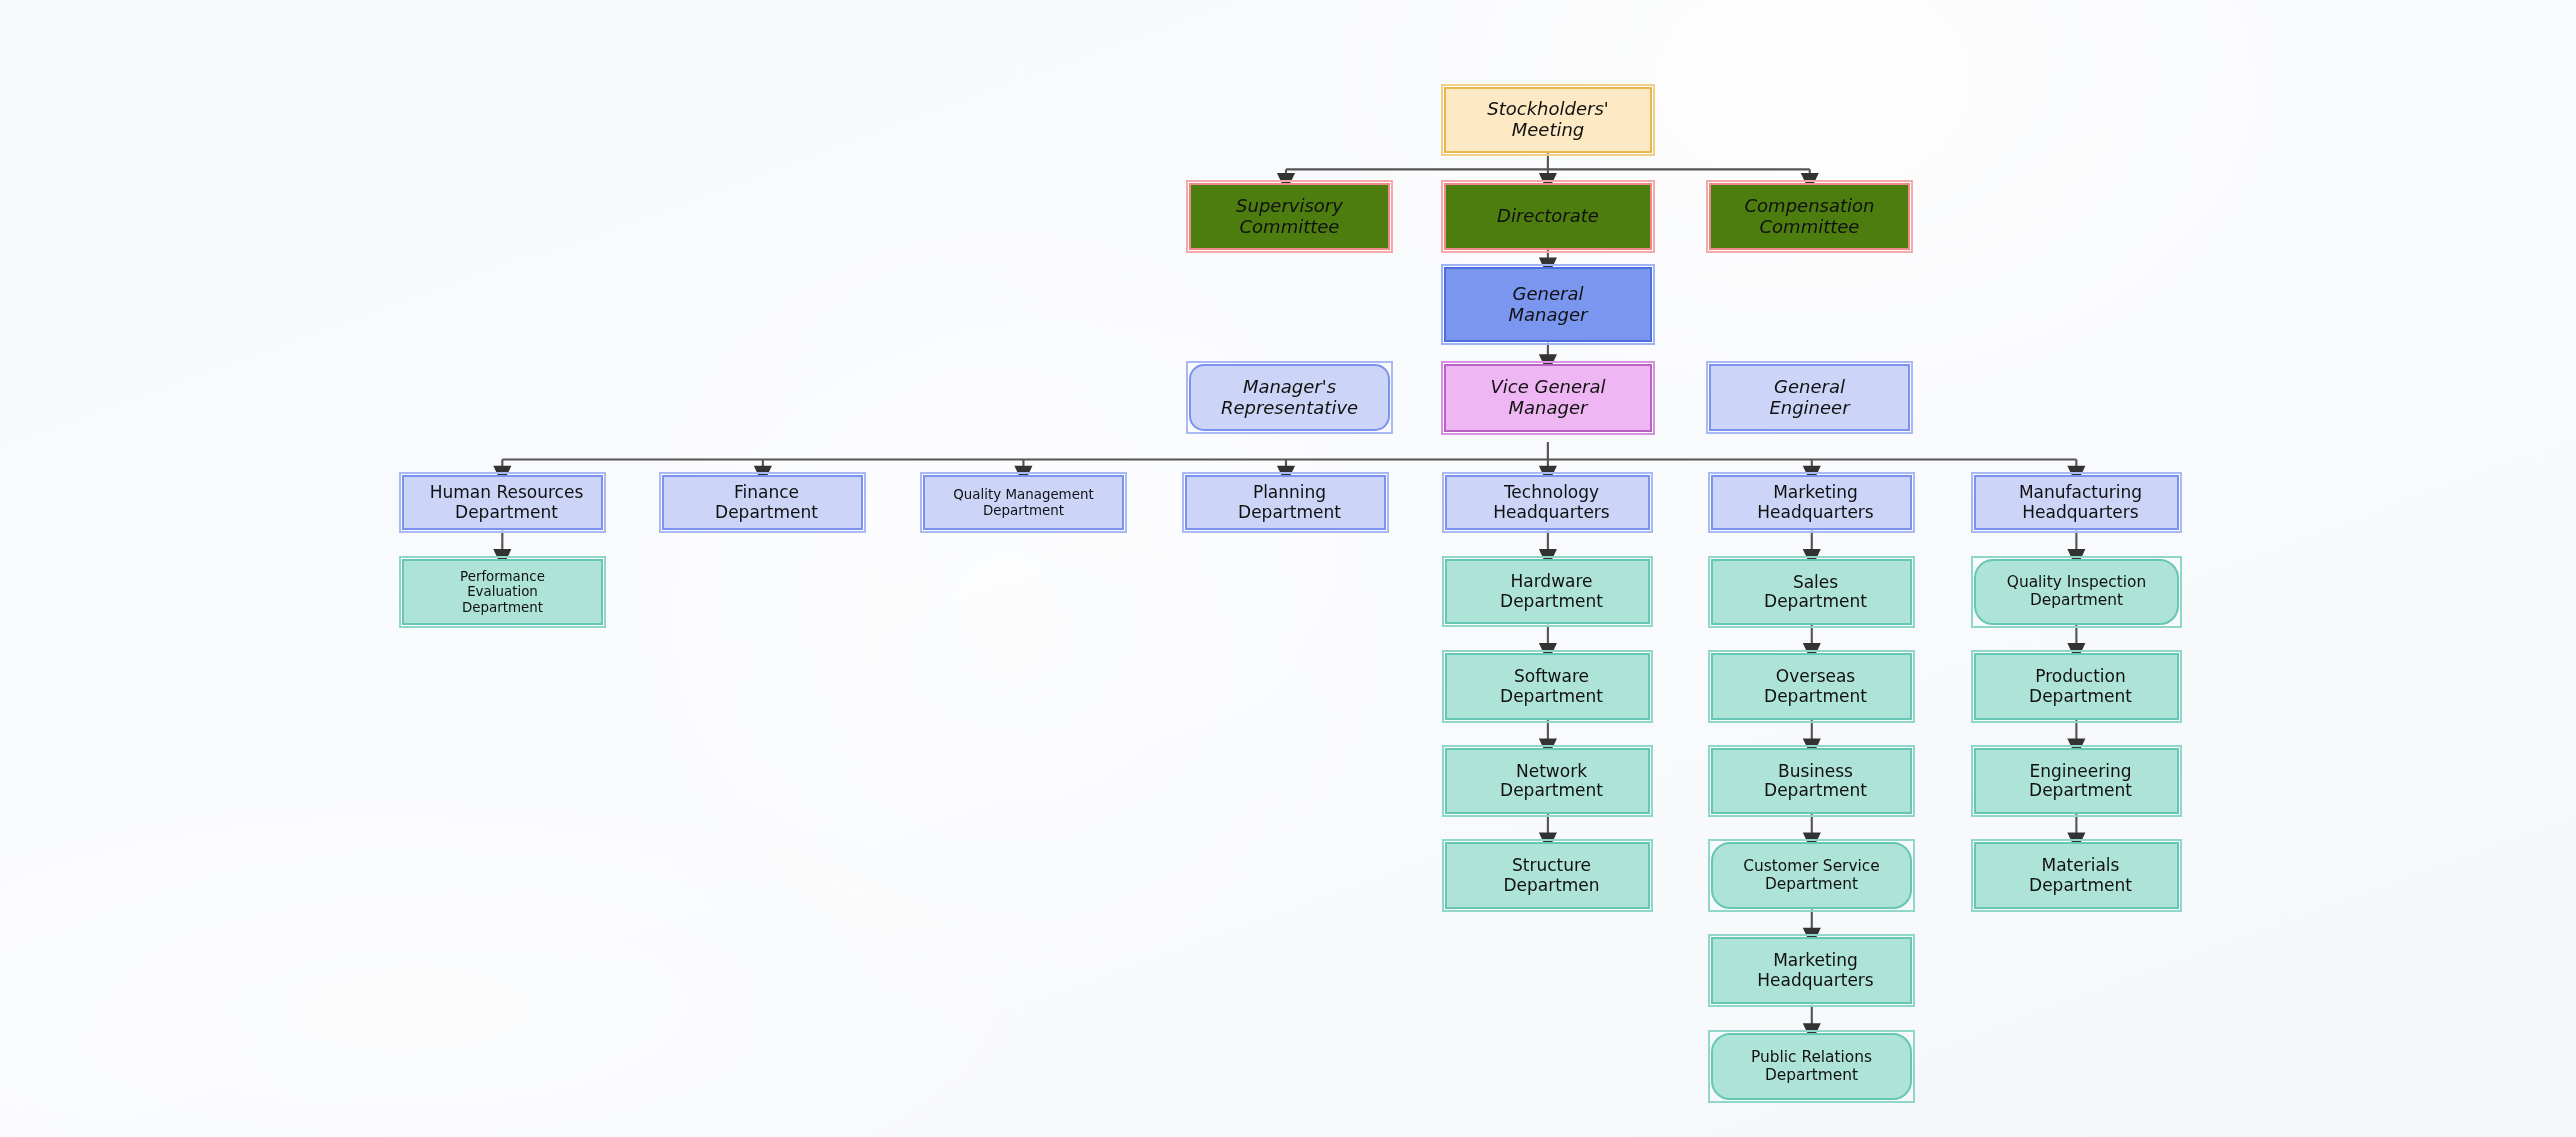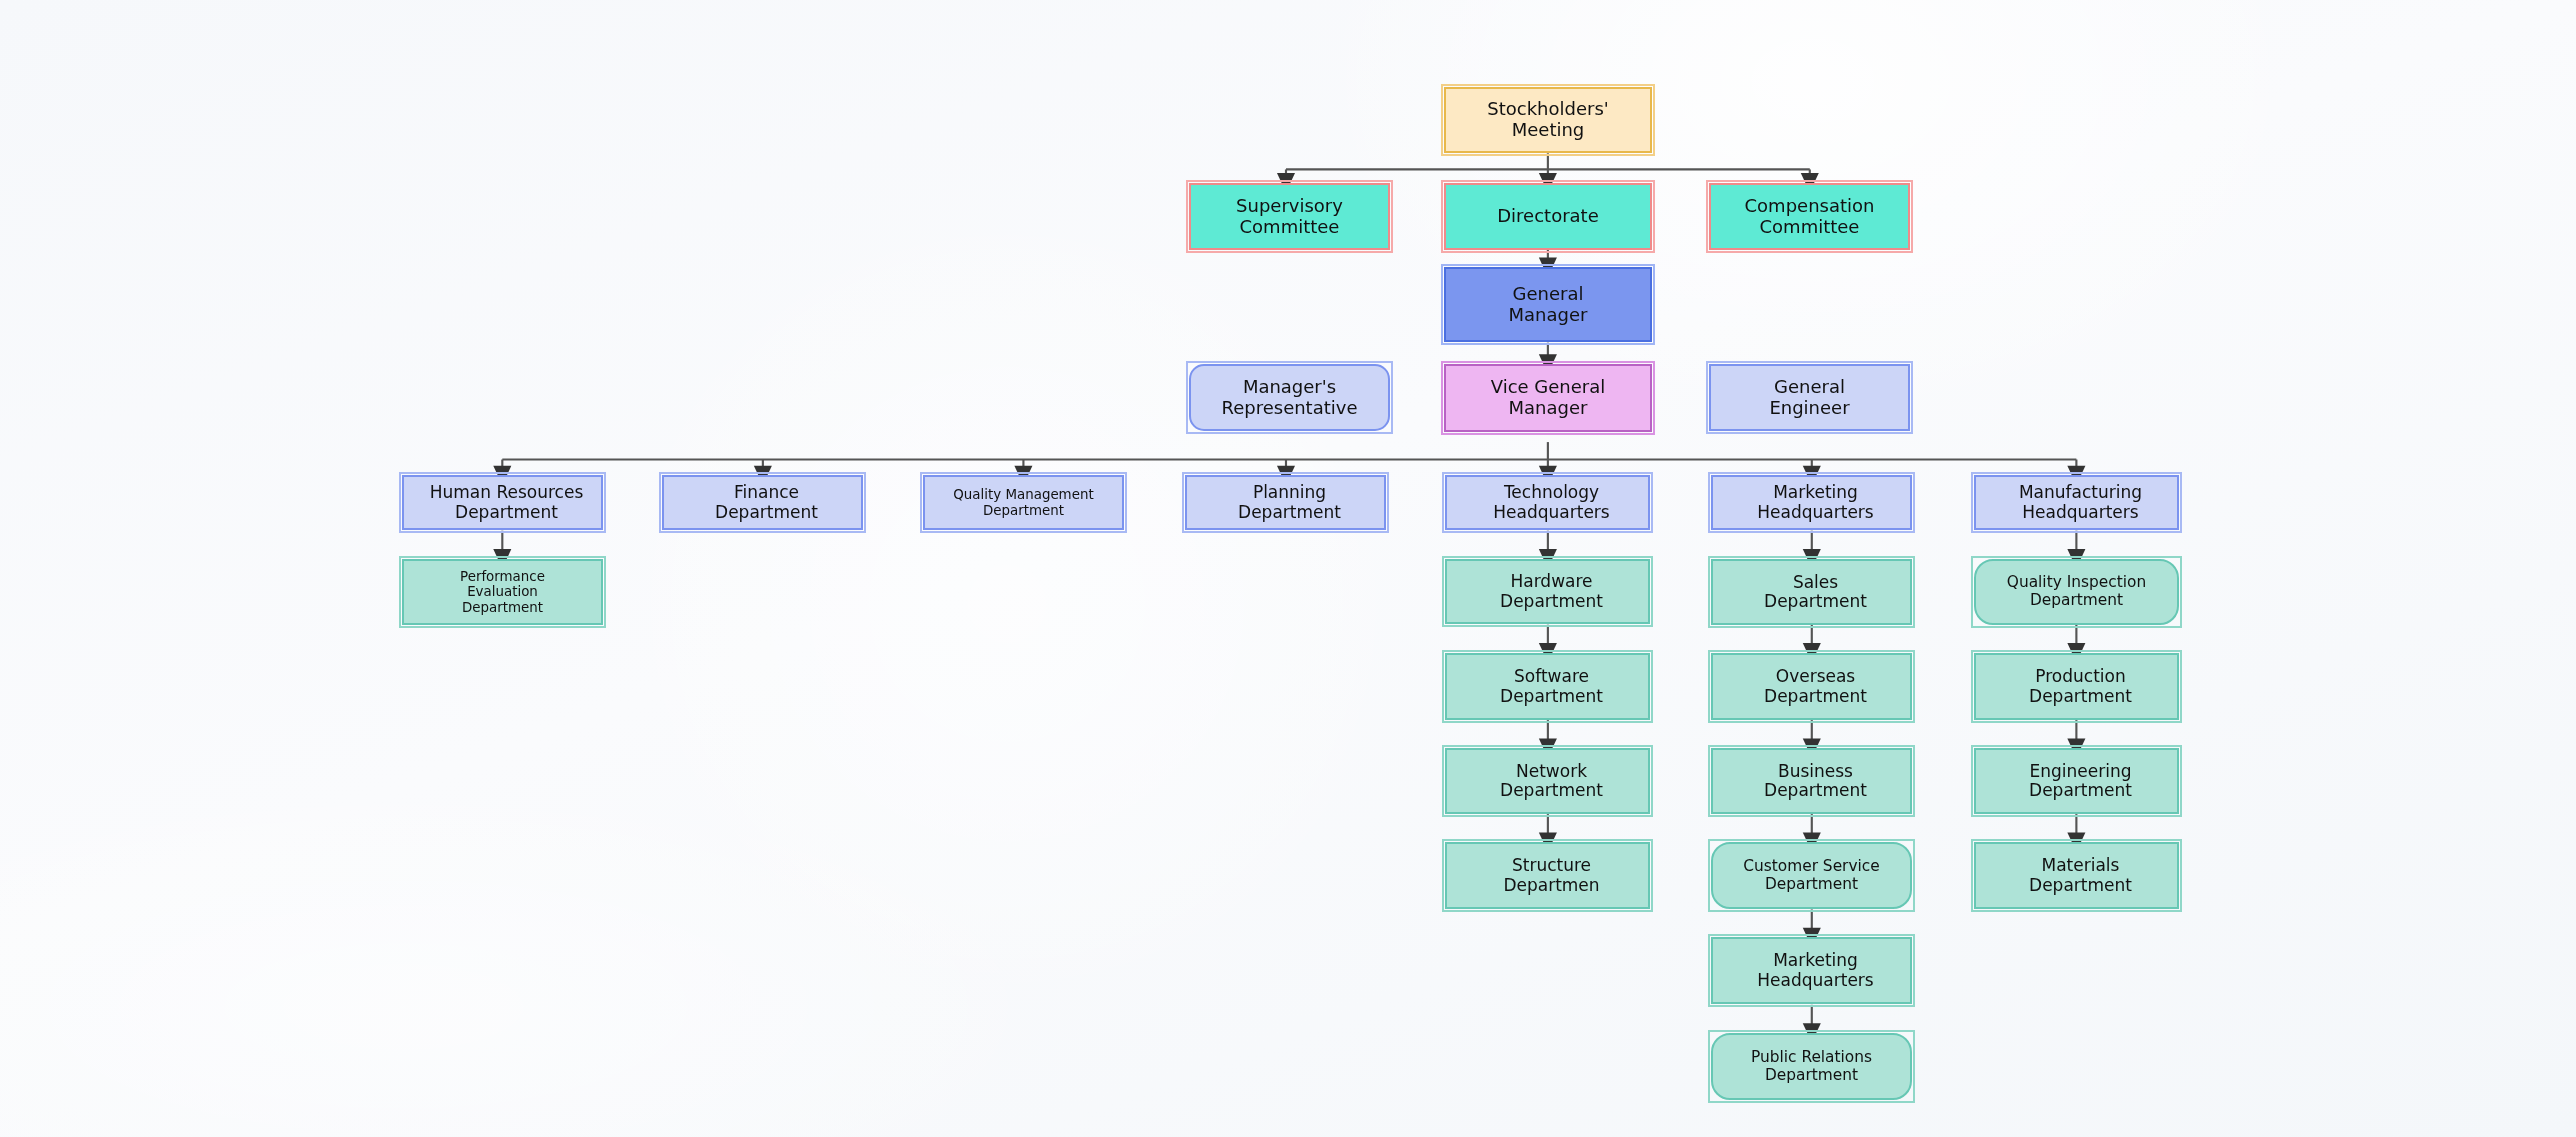--- a/index.html
+++ b/index.html
@@ -33,27 +33,27 @@
     padding:1.3px 4px;
     white-space:pre-line;
   }
   
   .node::before{
     content:"";position:absolute;left:-5.4px;top:-5.4px;right:-5.4px;bottom:-5.4px;
     border:2px solid var(--halo);
     pointer-events:none;
   }
   .t-root   {background:#fde9c4;border-color:#e8b84b;--halo:#f3cf86;}
-  .t-comm   {background:#5eead4;border-color:#f08a8a;--halo:#f6a9a9;}
+  .t-comm   {background:#4d7c0f;border-color:#f08a8a;--halo:#f6a9a9;}
   .t-gm     {background:#7b96ef;border-color:#4a6fe0;--halo:#9fb4f5;}
   .t-staff  {background:#ccd5f7;border-color:#7b93ef;--halo:#a8b9f4;}
   .t-vgm    {background:#eeb6f2;border-color:#b862c4;--halo:#d992e2;}
   .t-dept   {background:#aee3d7;border-color:#66c7b4;--halo:#8fd7c8;}
 
-  .fs-lg{font-size:18px;}
+  .fs-lg{font-size:18px;font-style:italic;}
   .fs-md{font-size:17px;padding-left:12px;}
   .fs-sm{font-size:15.4px;border-radius:19px;}
   .fs-xs{font-size:13.4px;}
 </style>
 </head>
 <body>
 
 <div id="bg-wash"></div>
 
 <div id="canvas">

